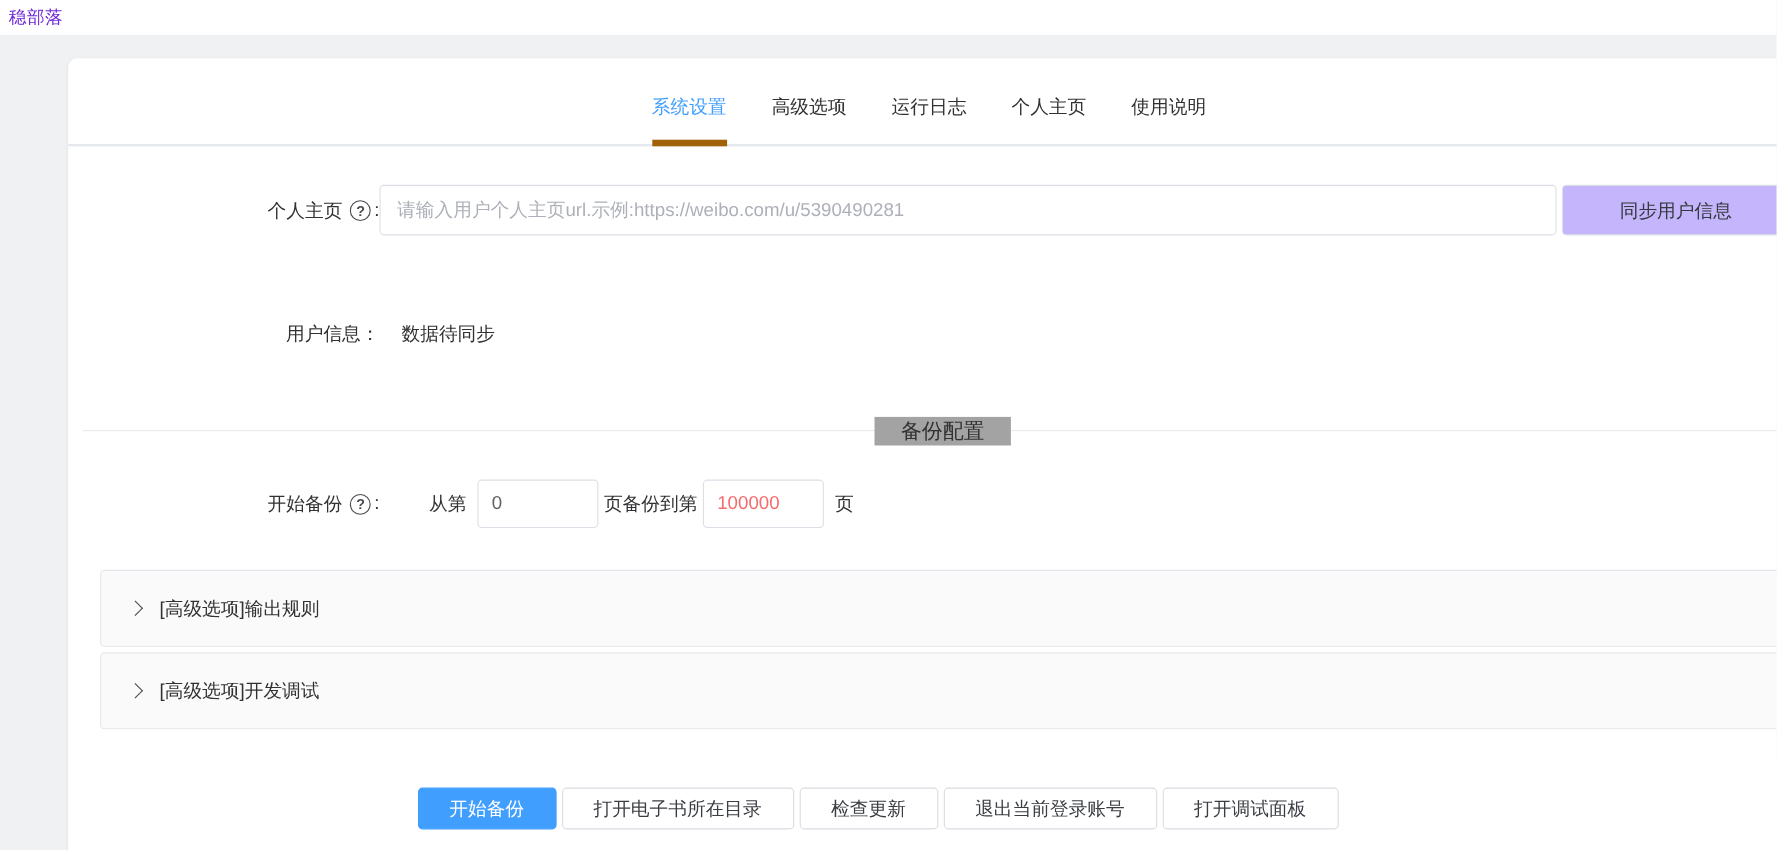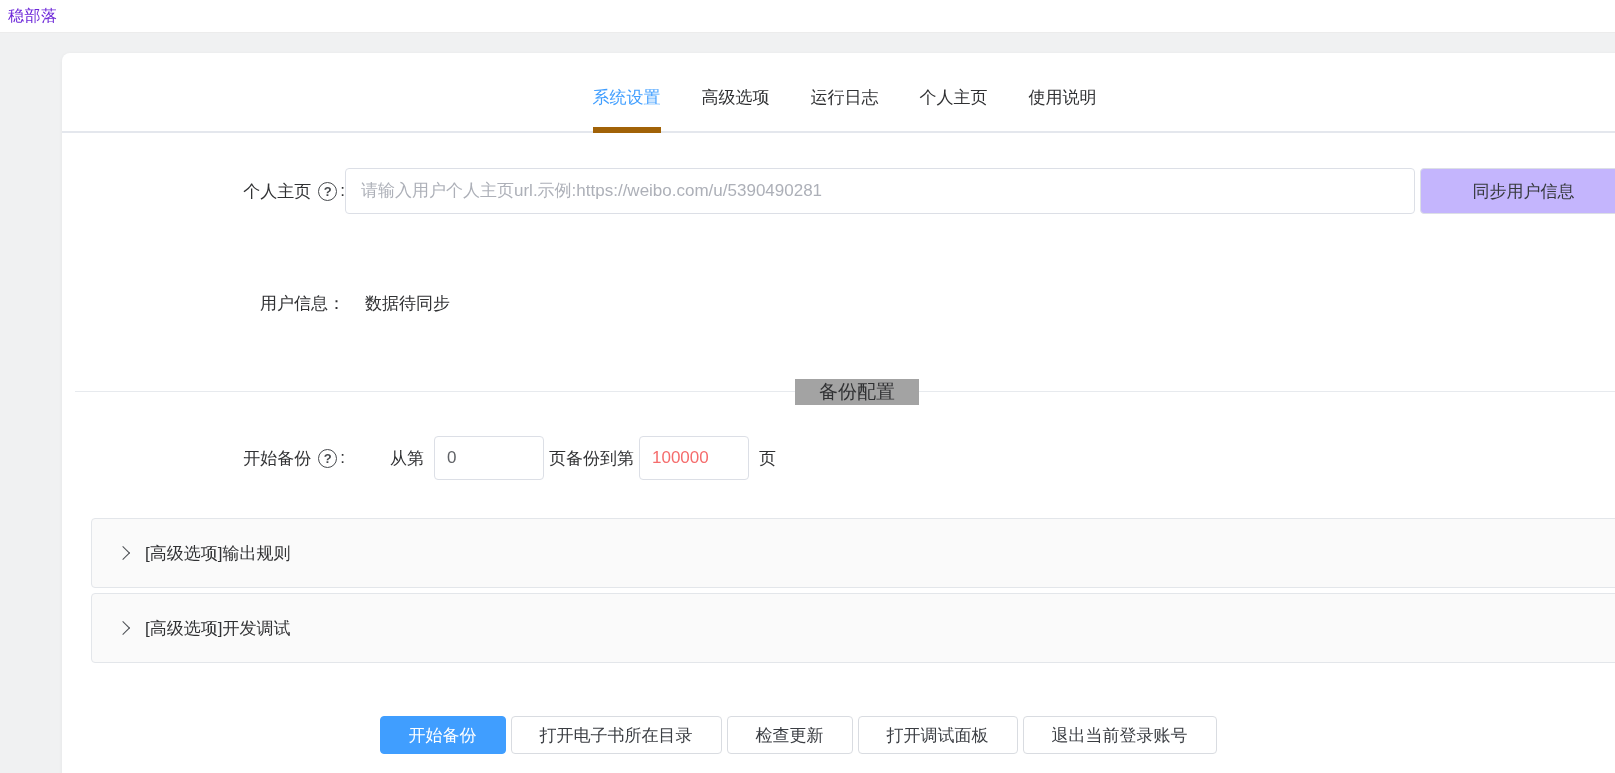--- a/index.html
+++ b/index.html
@@ -167,18 +167,18 @@
       <div class="panel">
         <span class="chevron"></span>
         <span class="panel-label">[高级选项]开发调试</span>
       </div>
     </div>
 
     <div class="button-row">
       <button class="btn primary">开始备份</button>
       <button class="btn">打开电子书所在目录</button>
       <button class="btn">检查更新</button>
+      <button class="btn">退出当前登录账号</button>
       <button class="btn">打开调试面板</button>
-      <button class="btn">退出当前登录账号</button>
     </div>
 
   </div>
 </div>
 
 </body></html>

